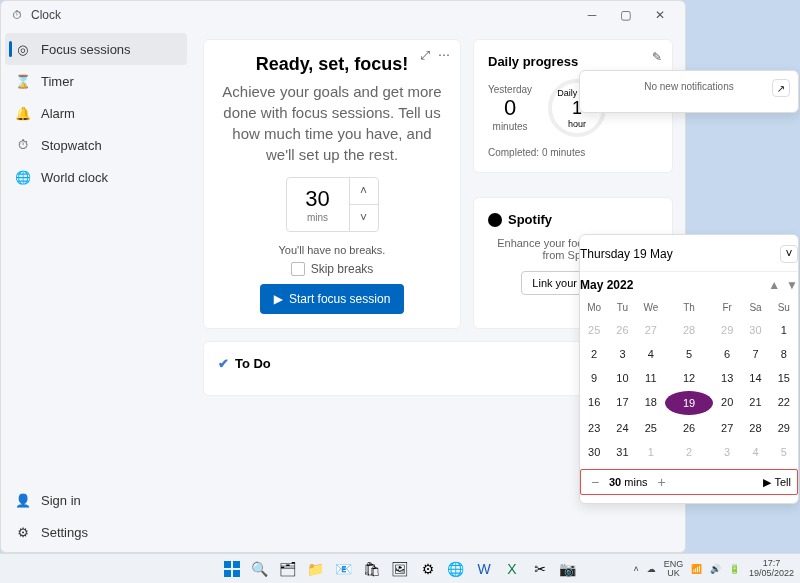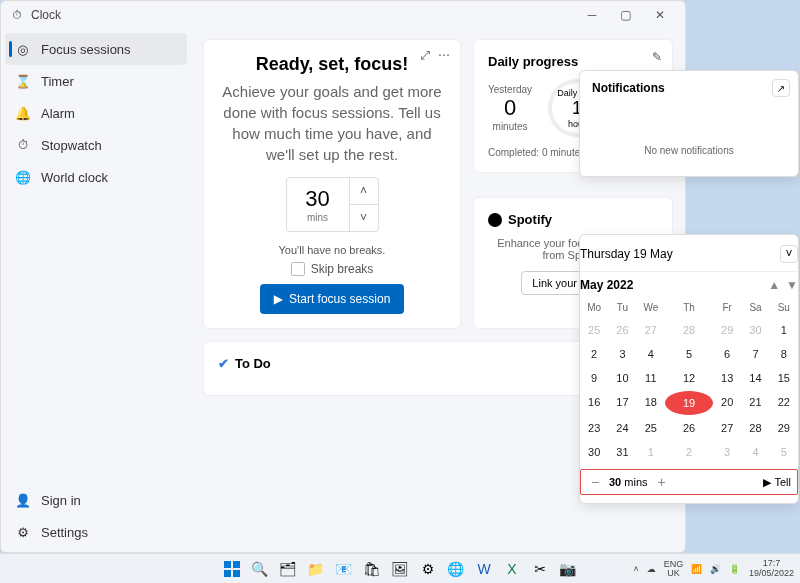--- a/index.html
+++ b/index.html
@@ -55,21 +55,21 @@
 
 .cal{position:absolute;left:579px;top:234px;width:220px;background:#fff;border:1px solid #ddd;border-radius:6px;box-shadow:0 4px 12px rgba(0,0,0,.1);padding:10px 0 8px;font-size:11px}
 .cal .date{display:flex;align-items:center;justify-content:space-between;font-size:12px;border-bottom:1px solid #eee;padding-bottom:8px;margin-bottom:6px}
 .cal .date .chev{width:18px;height:18px;border:1px solid #ddd;border-radius:4px;display:flex;align-items:center;justify-content:center}
 .cal .month{display:flex;align-items:center;font-size:12px;font-weight:600;margin-bottom:6px}
 .cal .month .navm{margin-left:auto;display:flex;gap:6px;color:#888}
 .cal .grid{display:grid;grid-template-columns:repeat(7,1fr);text-align:center;gap:2px 0}
 .cal .dow{font-size:10px;color:#666;padding:4px 0}
 .cal .day{padding:5px 0;font-size:11px;color:#222;border-radius:50%}
 .cal .day.out{color:#bbb}
-.cal .day.today{background:#ef4444;color:#fff;width:48px;height:24px;line-height:14px;margin:0 auto}
+.cal .day.today{background:#701a75;color:#fff;width:48px;height:24px;line-height:14px;margin:0 auto}
 .cal .focusbar{display:flex;align-items:center;gap:6px;border:1.5px solid #e24c4c;border-radius:2px;padding:4px 6px;margin-top:6px}
 .cal .focusbar .step{width:16px;text-align:center;color:#888;font-size:14px}
 .cal .focusbar .val{font-size:11px}
 .cal .focusbar .grow{flex:1}
 .cal .focusbar .fbtn{display:flex;align-items:center;gap:3px;font-size:11px}
 
 .taskbar{position:absolute;left:0;bottom:0;width:800px;height:30px;background:#eef2f7;border-top:1px solid #d9dee6;display:flex;align-items:center}
 .taskbar .center{position:absolute;left:50%;transform:translateX(-50%);display:flex;gap:6px;align-items:center}
 .taskbar .ic{width:22px;height:22px;display:flex;align-items:center;justify-content:center;font-size:14px}
 .taskbar .tray{position:absolute;right:6px;display:flex;align-items:center;gap:8px;font-size:9px;color:#444}
@@ -184,21 +184,20 @@
         <h3>
             <span style="color:#3b7bd6">✔</span>
             <span>To Do</span>
           </h3>
       </div>
     </div>
   </div>
 </div>
 
 <div class="notif">
-  <h4>Notifications</h4>
   <div class="cfg">↗</div>
   <div class="empty">No new notifications</div>
 </div>
 
 <div class="cal">
   <div class="date">
     <span>Thursday 19 May</span>
     <span class="chev">˅</span>
   </div>
   <div class="month">

